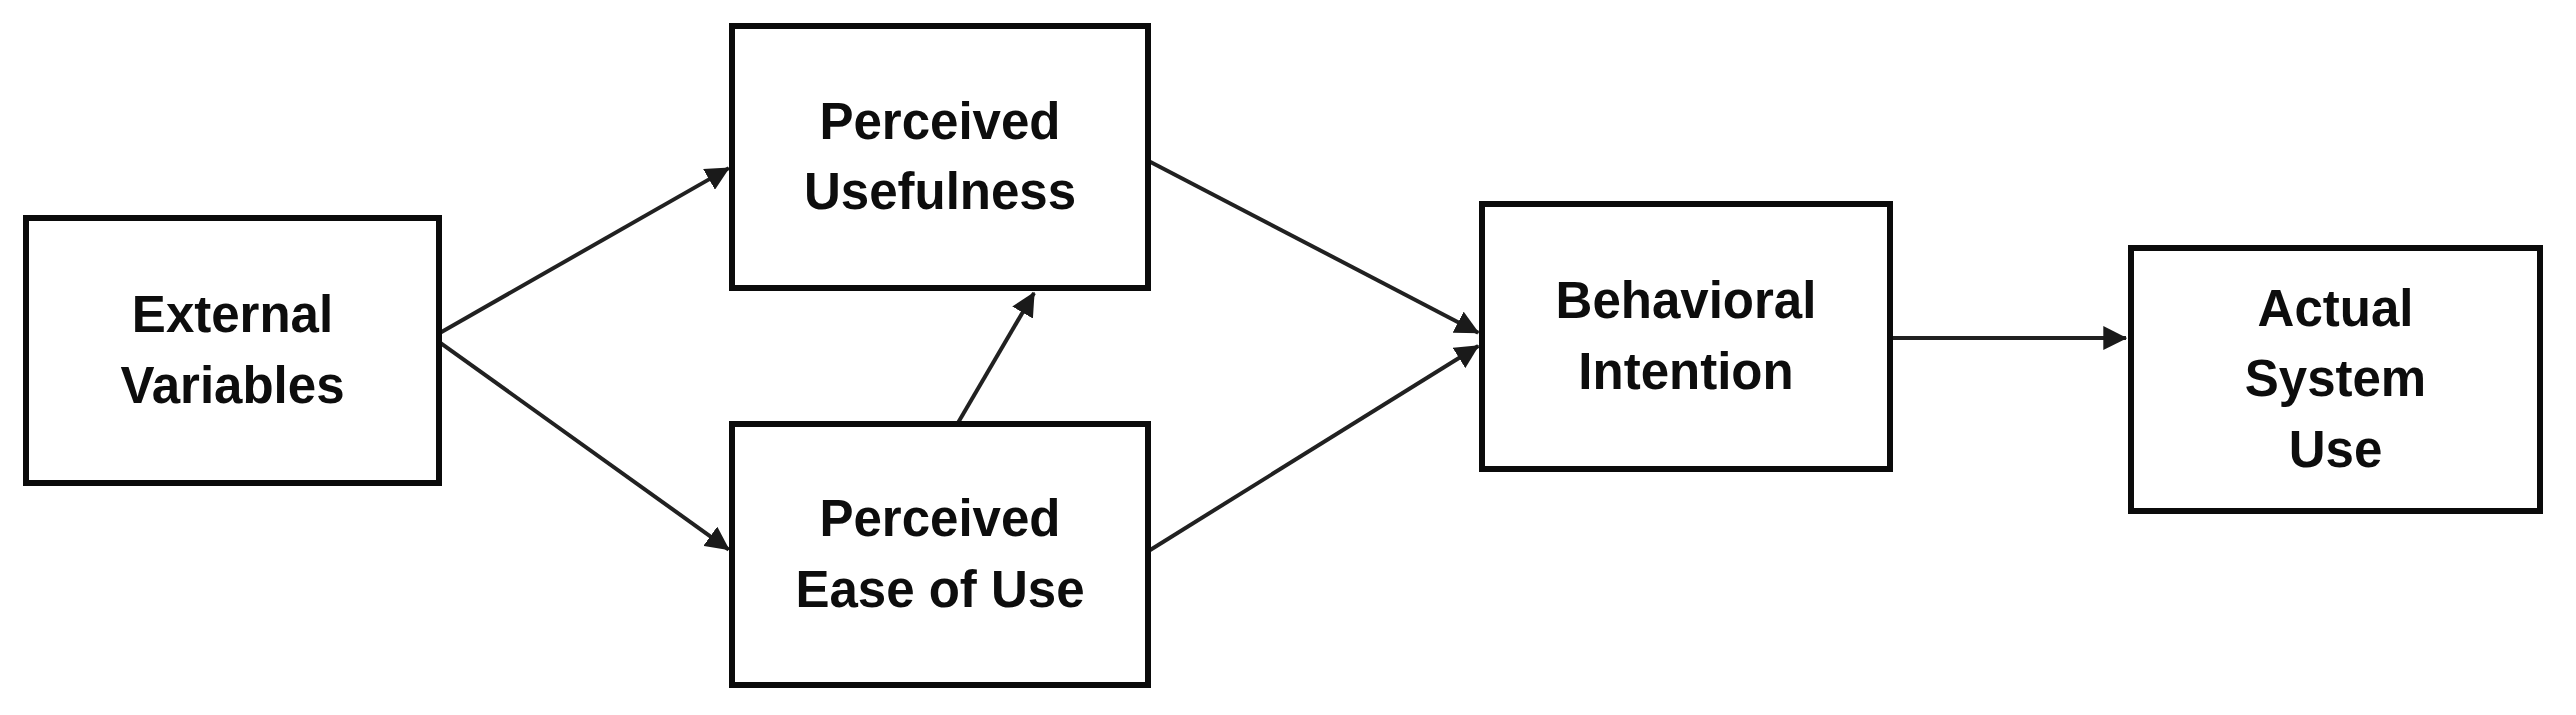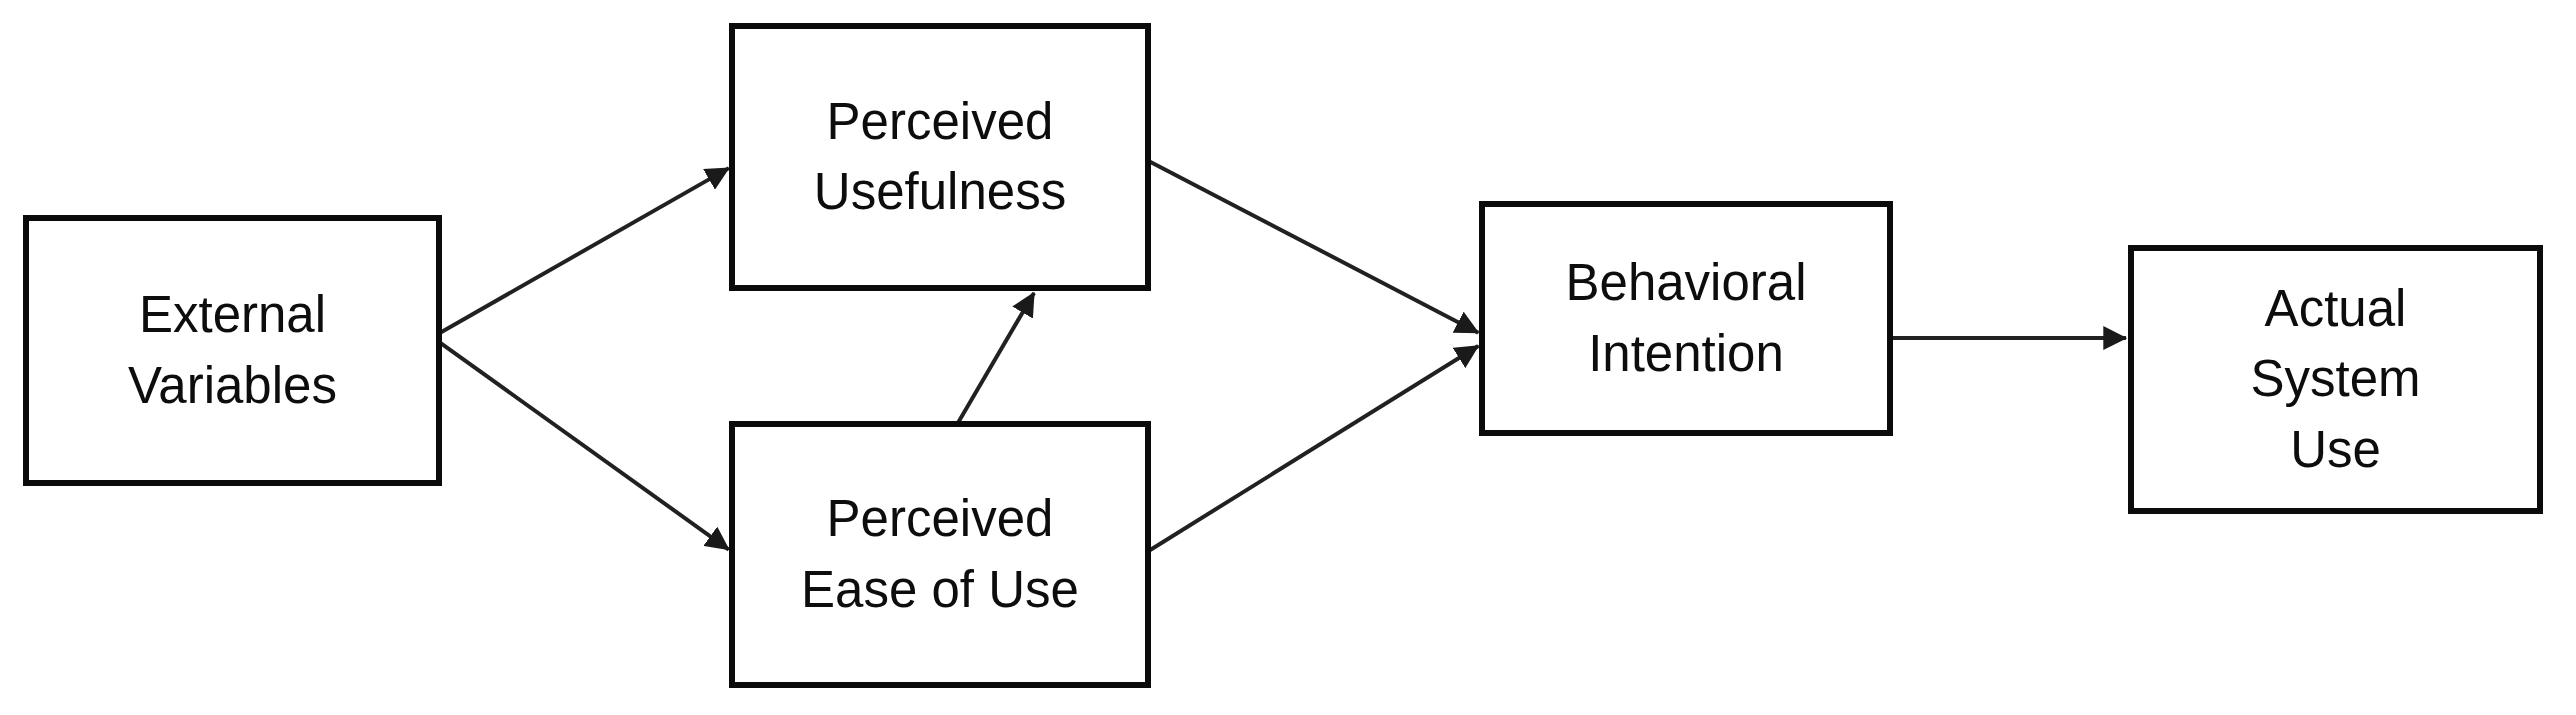--- a/index.html
+++ b/index.html
@@ -28,32 +28,32 @@
     box-sizing: border-box;
     border: 6.2px solid #0b0b0b;
     background: #ffffff;
     display: flex;
     align-items: center;
     justify-content: center;
     text-align: center;
     z-index: 2;
   }
   .node .label {
-    font-weight: normal;
+    font-weight: bold;
     font-size: 51px;
     line-height: 1.38;
     color: #0d0d0d;
     white-space: pre-line;
     letter-spacing: 0px;
   }
   
   #node-ev   { left: 23px;   top: 215px; width: 419px; height: 271px; }
   #node-pu   { left: 729px;  top: 23px;  width: 422px; height: 268px; }
   #node-peou { left: 729px;  top: 421px; width: 422px; height: 267px; }
-  #node-bi   { left: 1479px; top: 201px; width: 414px; height: 235px; }
+  #node-bi   { left: 1479px; top: 201px; width: 414px; height: 271px; }
   #node-asu  { left: 2128px; top: 201px; width: 415px; height: 269px; margin-top: 44px; }
 </style>
 </head>
 <body>
 
 <div class="canvas">
 
   <svg class="edges" width="2576" height="715" viewBox="0 0 2910 808">
     <defs>
       <marker id="arw" viewBox="0 0 10 10" refX="9.5" refY="5" markerWidth="6" markerHeight="6" orient="auto-start-reverse">

